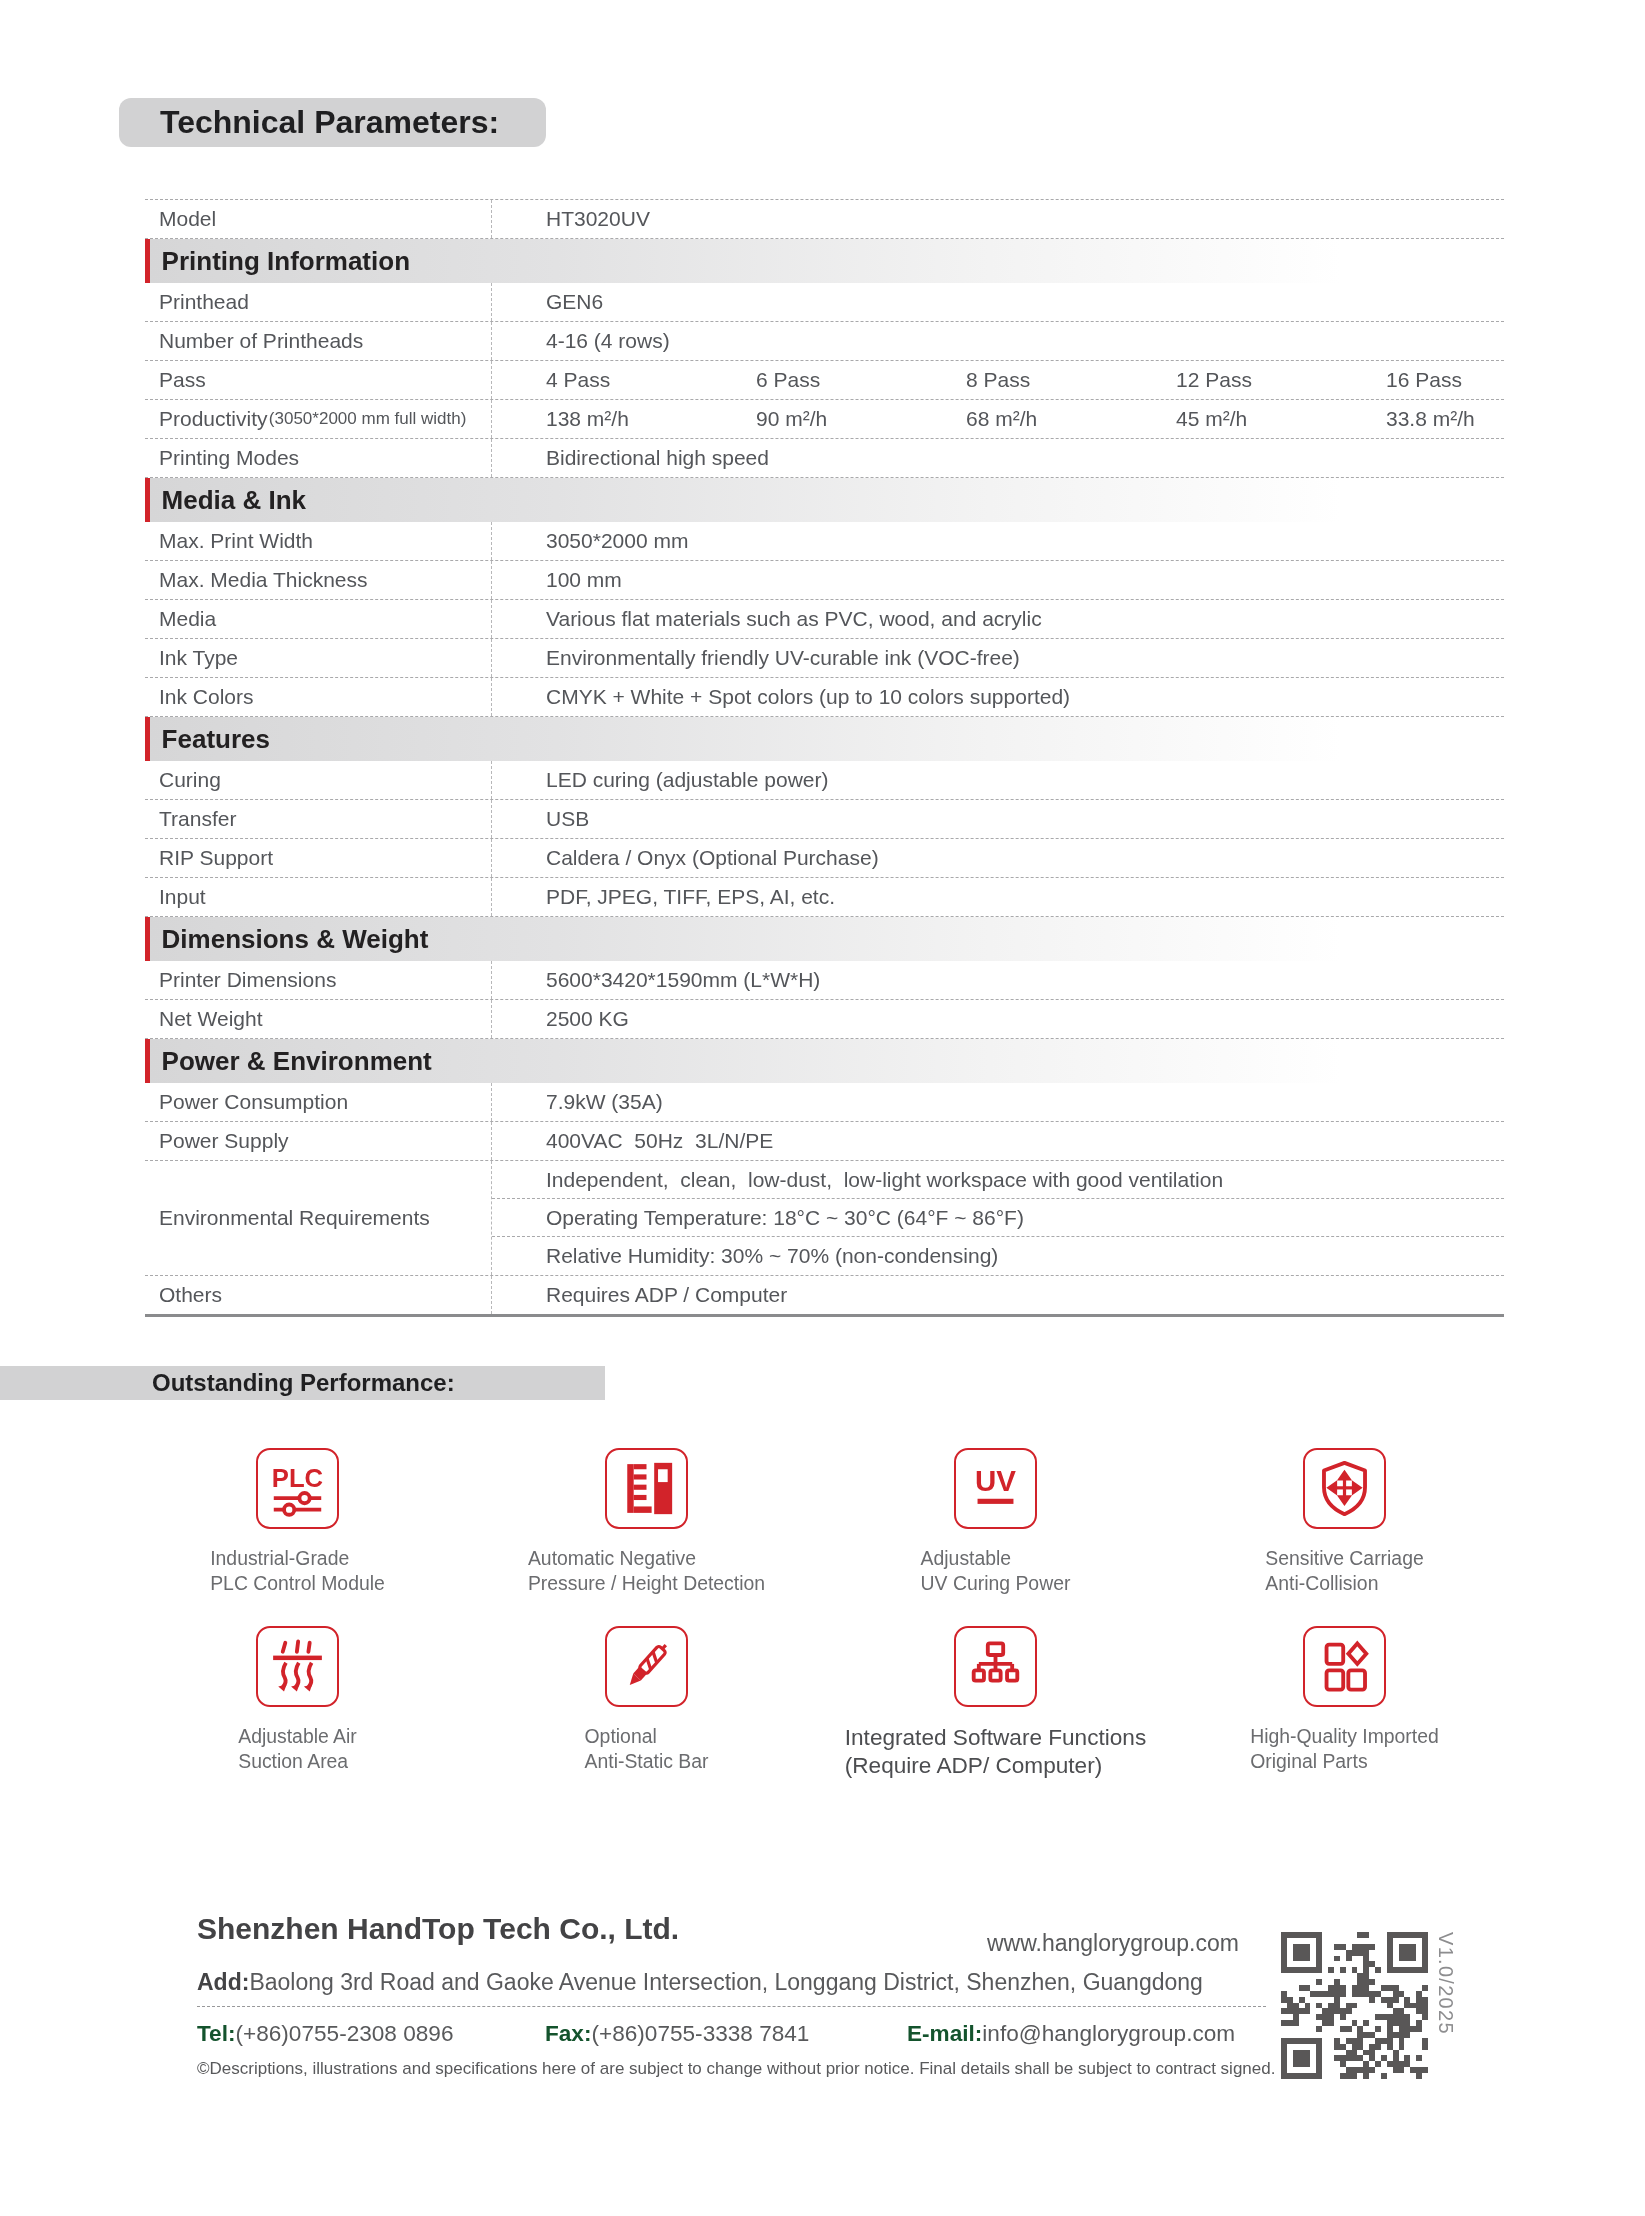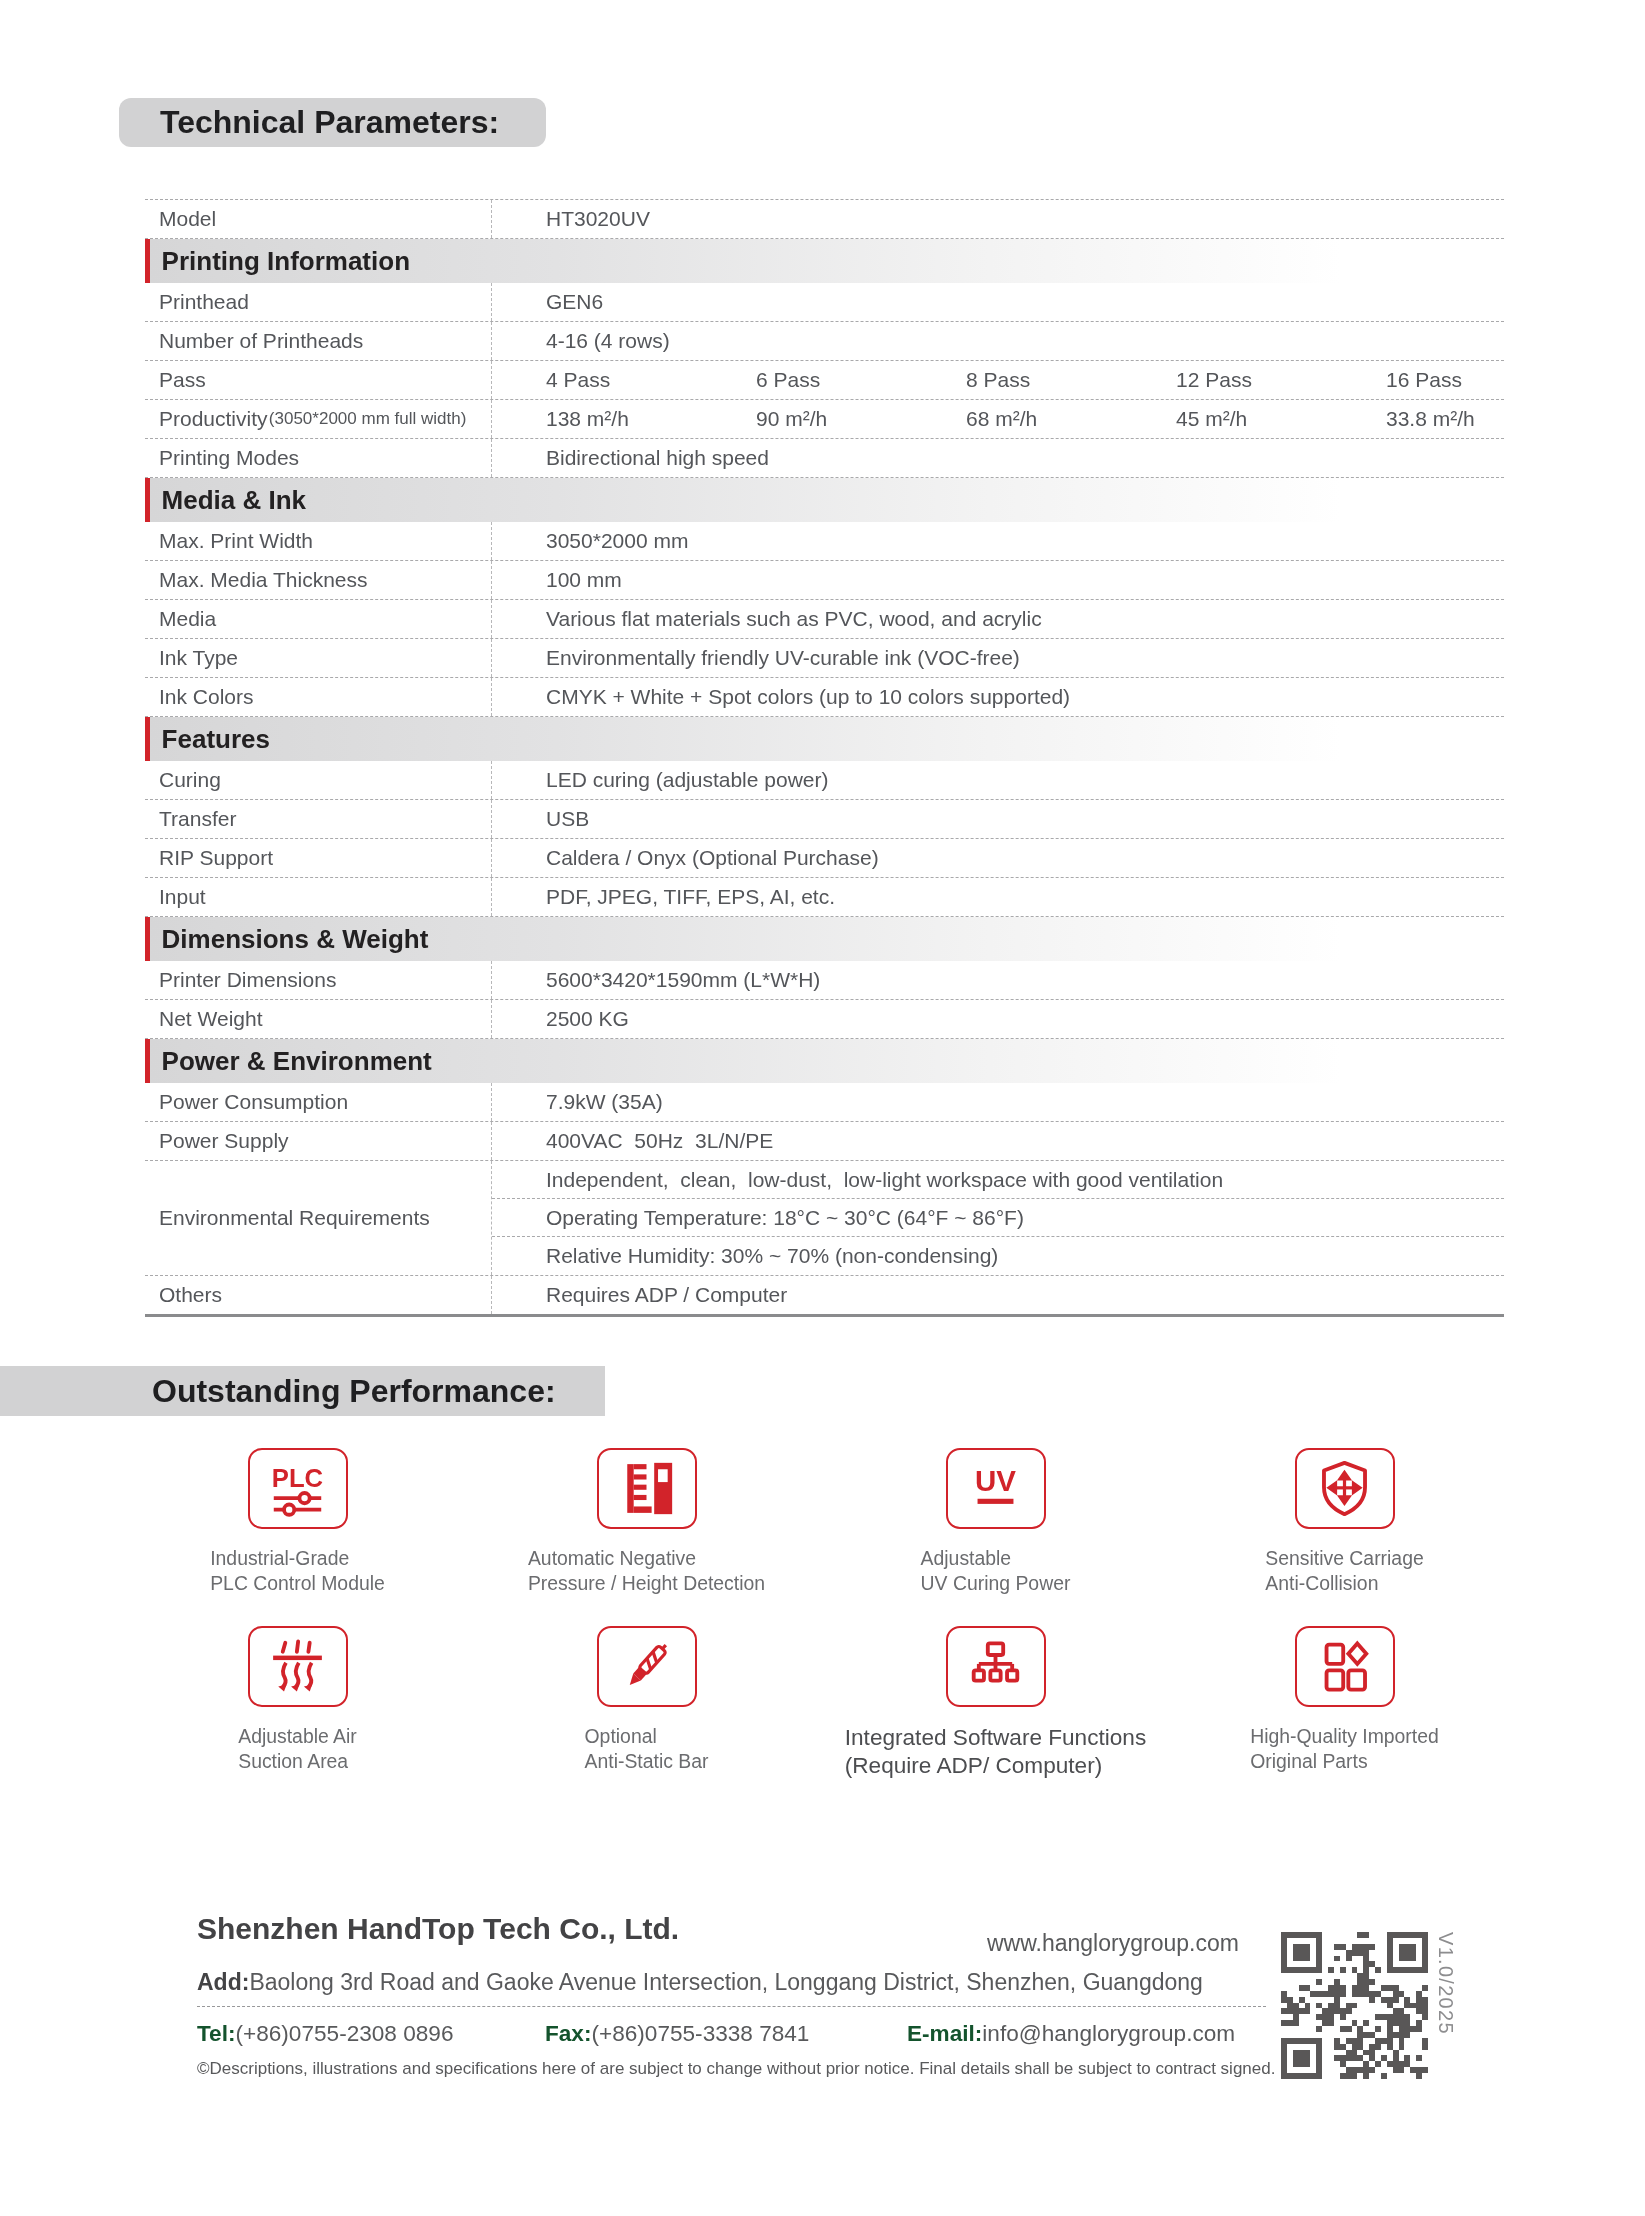--- a/index.html
+++ b/index.html
@@ -3,23 +3,23 @@
 <meta charset="utf-8">
 <style>
   html,body{margin:0;padding:0;background:#ffffff;}
   .page{position:relative;width:1646px;height:2216px;background:#ffffff;overflow:hidden;
         font-family:"Liberation Sans",sans-serif;color:#54565a;}
 
   
   .tech-title{position:absolute;left:119px;top:98px;width:427px;height:49px;background:#d2d2d3;
               display:flex;align-items:center;padding-left:41px;box-sizing:border-box;
               font-size:32px;font-weight:700;color:#1f1f21;border-radius:12px;}
-  .perf-title{position:absolute;left:0;top:1366px;width:605px;height:50px;background:#d2d2d3;
+  .perf-title{position:absolute;left:0;top:1366px;width:605px;height:34px;background:#d2d2d3;
               display:flex;align-items:center;padding-left:152px;box-sizing:border-box;
-              font-size:32px;font-weight:700;color:#1f1f21;}
+              font-size:24px;font-weight:700;color:#1f1f21;}
 
   
   .spec-table{position:absolute;left:145px;top:199px;width:1359px;
               border-top:1.9px dashed #a9a9ab;border-bottom:3.2px solid #8a8b8d;}
   .t-row{display:flex;align-items:stretch;min-height:38px;border-bottom:1.9px dashed #a9a9ab;}
   .t-row:last-child{border-bottom:none;}
   .t-section{height:44px;background:linear-gradient(90deg,#d6d6d7 0%,#e2e2e3 30%,#f3f3f3 62%,#ffffff 88%);
              border-left:5.2px solid #d2232a;display:flex;align-items:center;padding-left:11.6px;
              font-size:26px;font-weight:700;color:#232122;}
   .t-label{flex:0 0 347px;box-sizing:border-box;padding-left:14px;padding-right:2.6px;
@@ -32,21 +32,21 @@
   .t-val.wide{flex:1;}
   .t-val.col{flex:0 0 210px;}
   .t-stack{flex:1;display:flex;flex-direction:column;}
   .t-stack .t-val{min-height:38px;border-bottom:1.9px dashed #a9a9ab;}
   .t-stack .t-val:last-child{border-bottom:none;}
 
   
   .features{position:absolute;left:123px;top:1448px;width:1394px;display:grid;
             grid-template-columns:repeat(4,349px);row-gap:30px;}
   .feature{display:flex;flex-direction:column;align-items:center;}
-  .f-icon{width:100px;height:81px;box-sizing:border-box;border:2.6px solid #d2232a;border-radius:14px;
+  .f-icon{width:83px;height:81px;box-sizing:border-box;border:2.6px solid #d2232a;border-radius:14px;
           display:flex;align-items:center;justify-content:center;margin-bottom:17px;background:#fff;}
   .f-label{text-align:left;font-size:19.4px;line-height:25px;color:#6b6c6f;}
   .feature.emph .f-label{font-size:22.6px;line-height:28px;color:#4c4d50;}
 
   
   .company{position:absolute;left:197px;top:1912px;font-size:30px;font-weight:700;color:#434345;}
   .website{position:absolute;left:987px;top:1930px;font-size:23px;color:#58595b;}
   .addr{position:absolute;left:197px;top:1969px;font-size:23px;color:#58595b;}
   .addr b{color:#434345;font-weight:700;}
   .f-divider{position:absolute;left:197px;top:2006px;width:1069px;border-top:1.9px dashed #98989a;}

